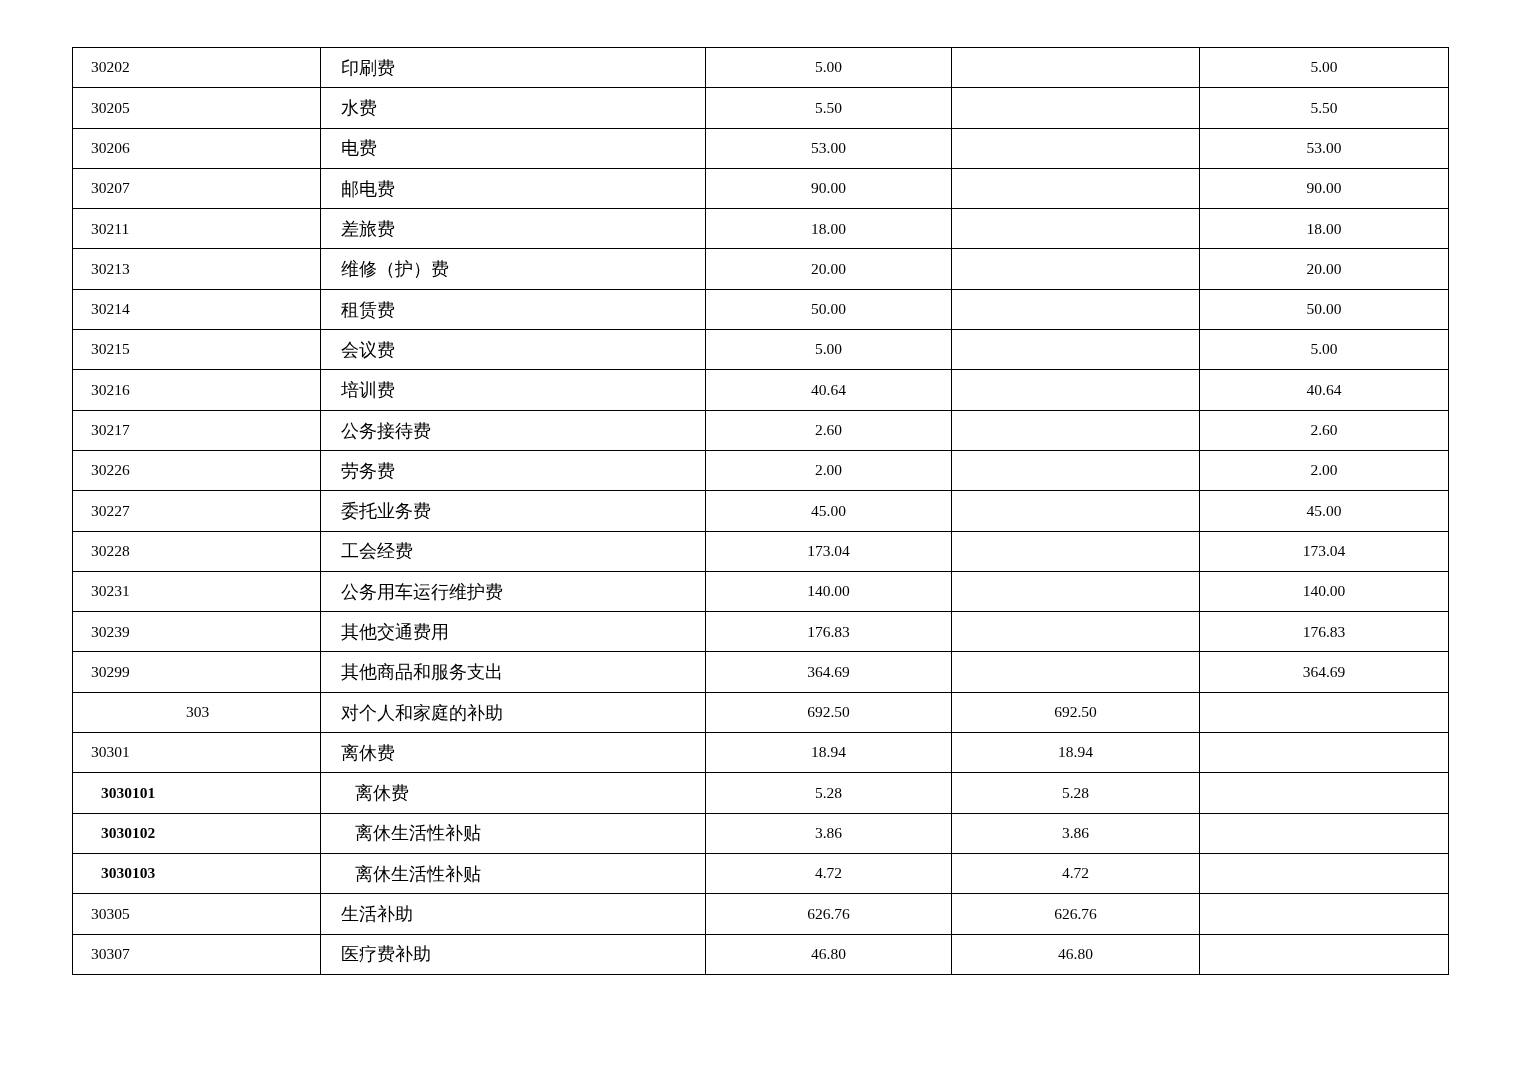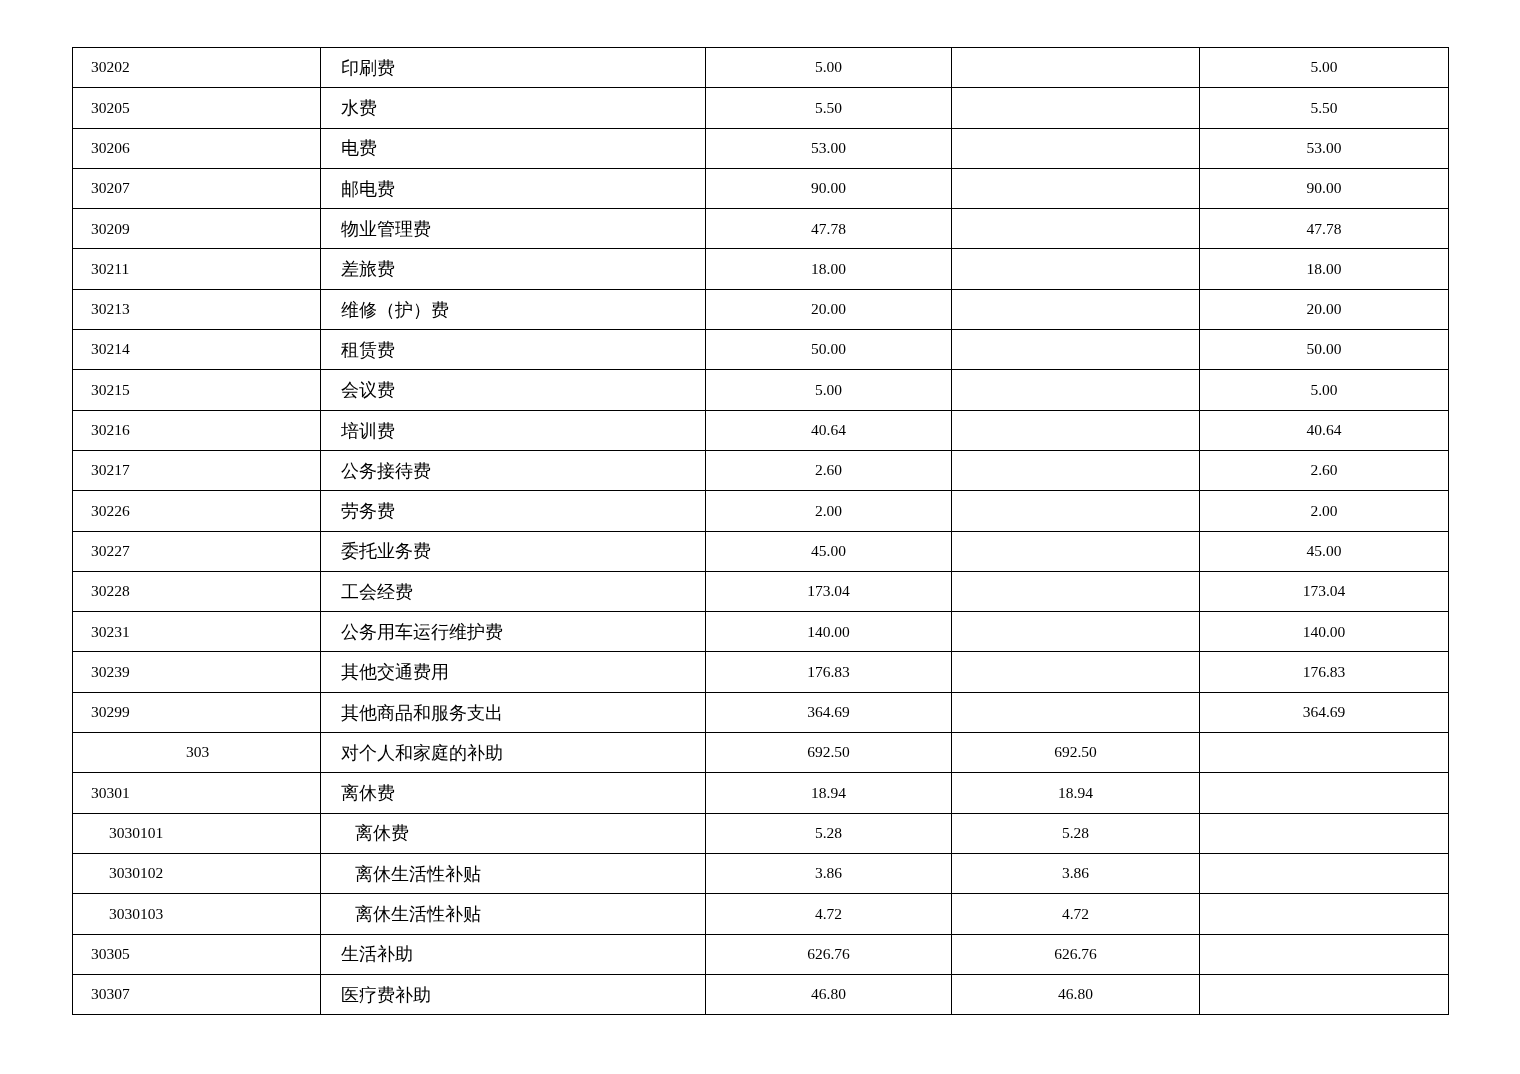--- a/index.html
+++ b/index.html
@@ -42,21 +42,21 @@
     white-space: nowrap;
     overflow: hidden;
   }
   td.code {
     text-align: left;
     padding-left: 10px;
     font-family: "Liberation Serif", "DejaVu Serif", serif;
   }
   td.code.lvl1 { padding-left: 8px; text-align: center; }
   td.code.lvl2 { padding-left: 18px; }
-  td.code.lvl3 { padding-left: 36px; }
+  td.code.lvl3 { padding-left: 28px; font-weight: bold; }
   td.name {
     text-align: left;
     padding-left: 14px;
     font-family: "DejaVu Sans", "Liberation Sans", sans-serif;
     font-size: 18px;
   }
   td.name.lvl2 { padding-left: 20px; }
   td.name.lvl3 { padding-left: 34px; }
   td.num {
     text-align: center;
@@ -99,27 +99,20 @@
           <td class="num">53.00</td>
         </tr>
         <tr>
           <td class="code lvl2">30207</td>
           <td class="name lvl2">邮电费</td>
           <td class="num">90.00</td>
           <td class="num"></td>
           <td class="num">90.00</td>
         </tr>
         <tr>
-          <td class="code lvl2">30209</td>
-          <td class="name lvl2">物业管理费</td>
-          <td class="num">47.78</td>
-          <td class="num"></td>
-          <td class="num">47.78</td>
-        </tr>
-        <tr>
           <td class="code lvl2">30211</td>
           <td class="name lvl2">差旅费</td>
           <td class="num">18.00</td>
           <td class="num"></td>
           <td class="num">18.00</td>
         </tr>
         <tr>
           <td class="code lvl2">30213</td>
           <td class="name lvl2">维修（护）费</td>
           <td class="num">20.00</td>

